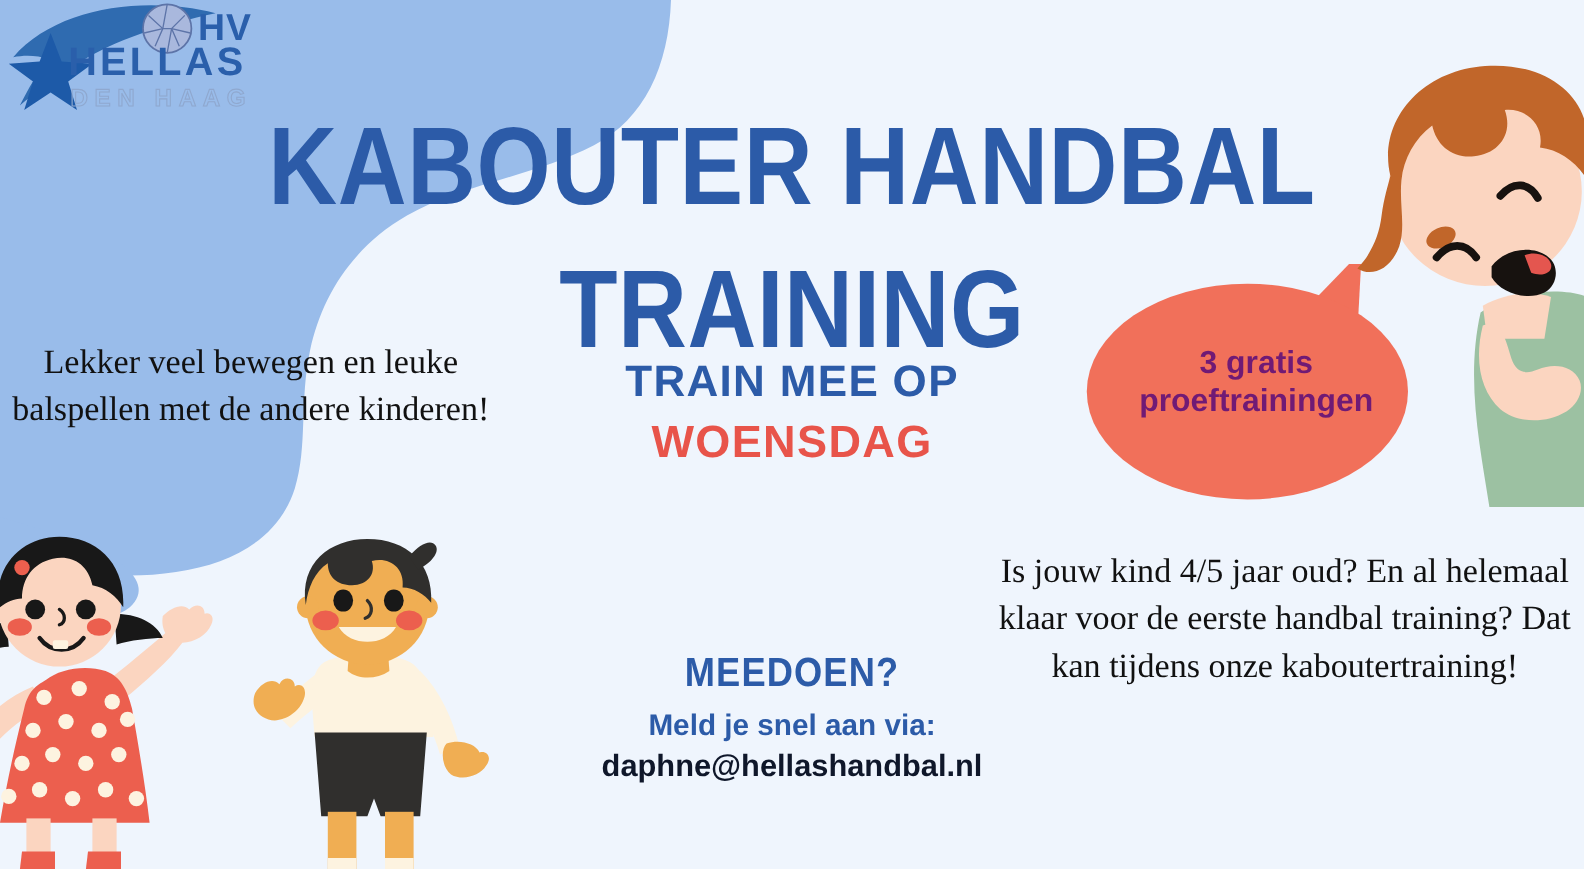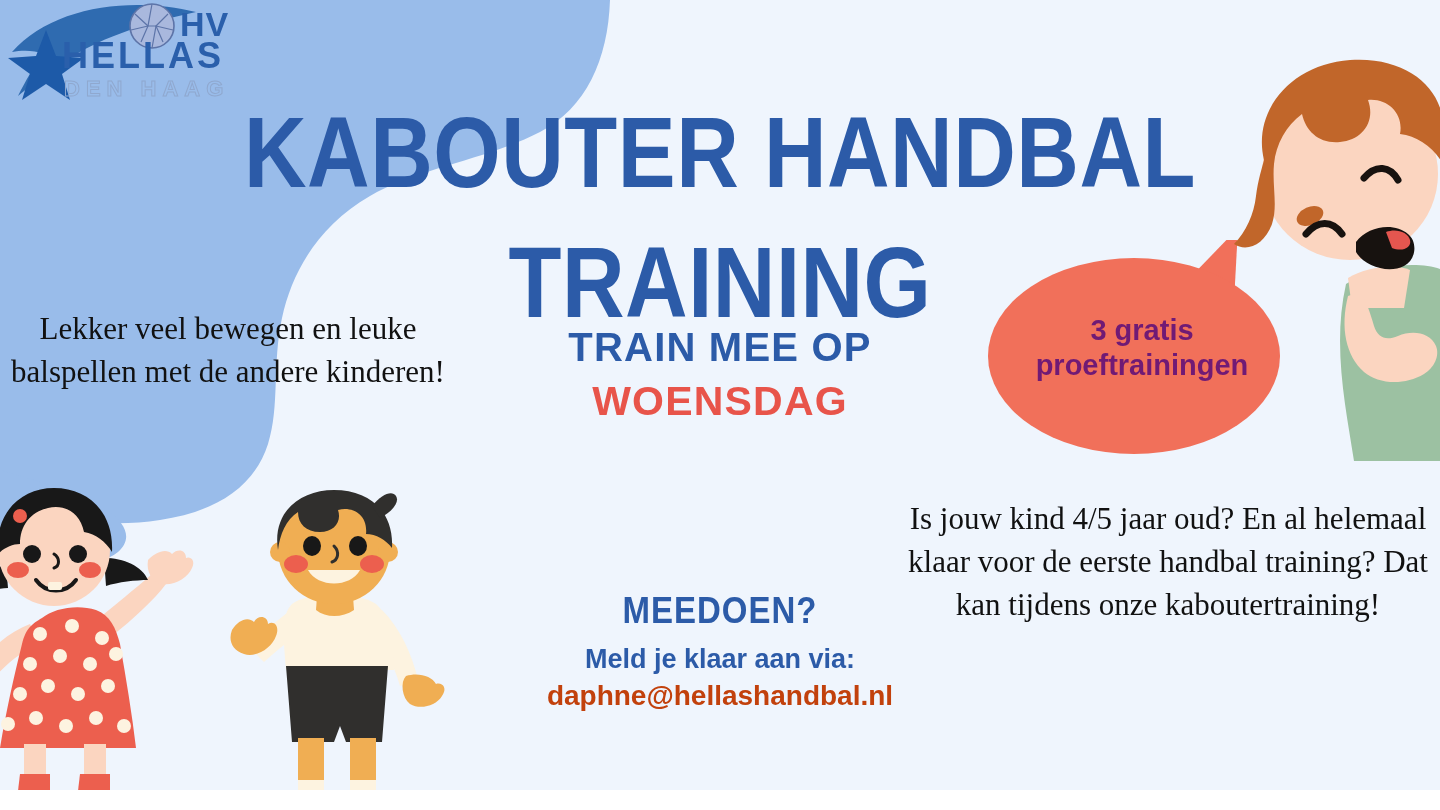--- a/index.html
+++ b/index.html
@@ -154,21 +154,21 @@
     margin: 0;
   }
   #meedoen-email {
     position: absolute;
     left: 430px;
     top: 680px;
     width: 580px;
     text-align: center;
     font-size: 28px;
     font-weight: 700;
-    color: #c2410c;
+    color: #0f172a;
     margin: 0;
   }
 
   
   #speech-bubble {
     position: absolute;
     left: 986px;
     top: 240px;
     width: 310px;
     height: 220px;
@@ -258,21 +258,21 @@
   </div>
 
   <div class="subline" id="train-mee-op">TRAIN MEE OP</div>
   <div class="subline" id="woensdag">WOENSDAG</div>
 
 
   <p class="serif-text" id="left-paragraph">Lekker veel bewegen en leuke balspellen met de andere kinderen!</p>
   <p class="serif-text" id="right-paragraph">Is jouw kind 4/5 jaar oud? En al helemaal klaar voor de eerste handbal training? Dat kan tijdens onze kaboutertraining!</p>
 
   <div id="meedoen-heading">MEEDOEN?</div>
-  <div id="meedoen-line">Meld je klaar aan via:</div>
+  <div id="meedoen-line">Meld je snel aan via:</div>
   <div id="meedoen-email">daphne@hellashandbal.nl</div>
 
   <svg id="speech-bubble" viewBox="0 0 310 220" aria-hidden="true">
     <path fill="#f1705a" d="M196,46 L252,-12 L248,62 Z"></path>
     <ellipse cx="148" cy="116" rx="146" ry="98" fill="#f1705a"></ellipse>
   </svg>
   <div id="speech-bubble-text">
     <div>3 gratis</div>
     <div>proeftrainingen</div>
   </div>

